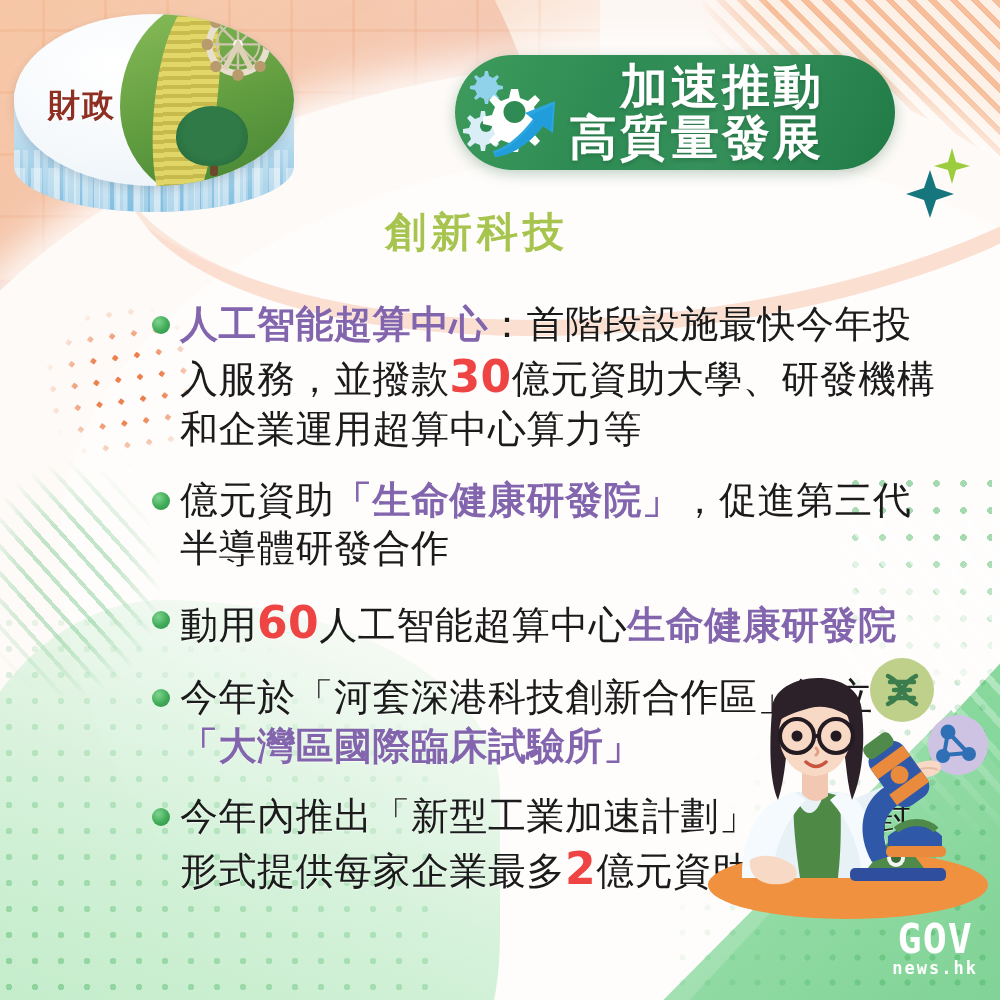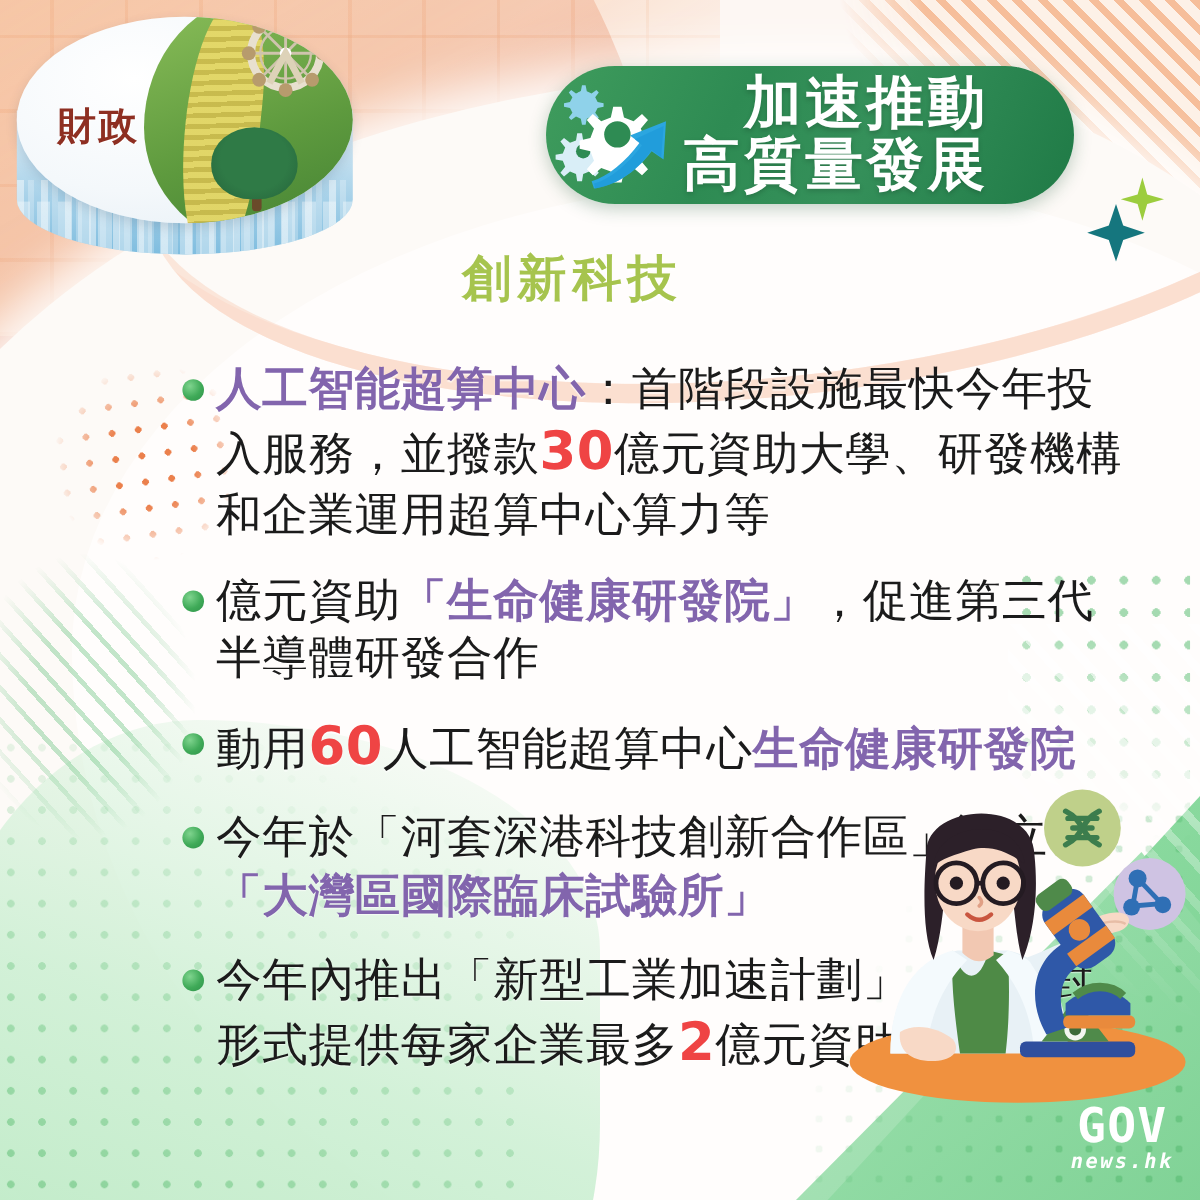--- a/index.html
+++ b/index.html
@@ -256,21 +256,20 @@
   #logo{
     position:absolute;right:22px;bottom:22px;text-align:center;color:#ffffff;
   }
   #logo .g1{
     font-size:40px;font-weight:bold;letter-spacing:1px;line-height:.95;
     font-family:"DejaVu Sans Mono","Liberation Mono",monospace;
   }
   #logo .g2{
     font-size:17px;font-weight:bold;letter-spacing:2px;
     font-family:"DejaVu Sans Mono","Liberation Mono",monospace;
-    font-style:italic;
   }
 </style>
 </head>
 <body>
 
 <div id="poster">
 
   <div class="bg">
     <div class="salmon-left"></div>
     <div class="peach-grid"></div>

